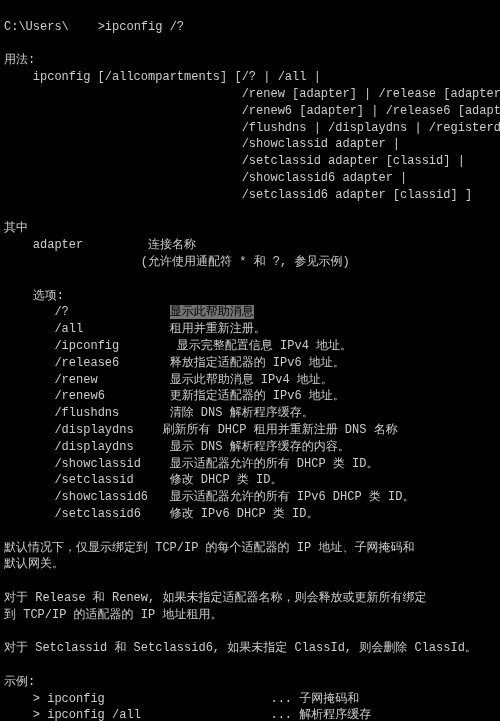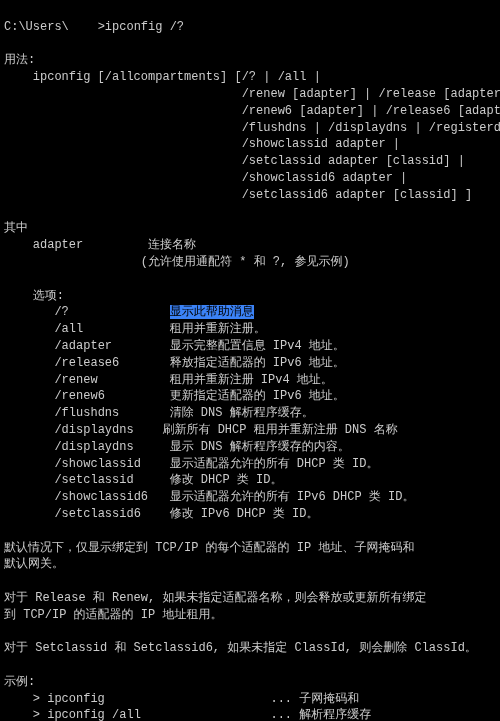--- a/index.html
+++ b/index.html
@@ -1,18 +1,18 @@
 <!DOCTYPE html>
 <html><head>
 <meta charset="utf-8">
 <style>
   html,body{margin:0;padding:0;background:#000;color:#ccc;font-family:"Consolas","Courier New",monospace;font-size:12px;line-height:1.4;width:500px;overflow:hidden}
   .term{padding:2px 4px 4px 4px;white-space:pre;position:relative}
   .ln{white-space:pre}
-  .hi{background:#3b82f6;color:#000}
+  .hi{background:#737373;color:#000}
   .redact{display:inline-block;background:#000;color:#000;vertical-align:baseline}
 </style>
 </head>
 <body>
 
 <div class="term">
 <span class="ln"><span>C:\Users\</span><span class="redact">████</span><span>&gt;ipconfig /?</span></span>
 
 <span class="ln">用法:</span>
 <span class="ln">    ipconfig [/allcompartments] [/? | /all |</span>
@@ -24,23 +24,23 @@
 <span class="ln">                                 /showclassid6 adapter |</span>
 <span class="ln">                                 /setclassid6 adapter [classid] ]</span>
 
 <span class="ln">其中</span>
 <span class="ln">    adapter         连接名称</span>
 <span class="ln">                   (允许使用通配符 * 和 ?, 参见示例)</span>
 
 <span class="ln">    选项:</span>
 <span class="ln">       <span>/?</span>              <span class="hi">显示此帮助消息</span></span>
 <span class="ln">       <span>/all</span>            <span>租用并重新注册。</span></span>
-<span class="ln">       <span>/adapter</span>        <span>显示完整配置信息 IPv4 地址。</span></span>
+<span class="ln">       <span>/ipconfig</span>        <span>显示完整配置信息 IPv4 地址。</span></span>
 <span class="ln">       <span>/release6</span>       <span>释放指定适配器的 IPv6 地址。</span></span>
-<span class="ln">       <span>/renew</span>          <span>租用并重新注册 IPv4 地址。</span></span>
+<span class="ln">       <span>/renew</span>          <span>显示此帮助消息 IPv4 地址。</span></span>
 <span class="ln">       <span>/renew6</span>         <span>更新指定适配器的 IPv6 地址。</span></span>
 <span class="ln">       <span>/flushdns</span>       <span>清除 DNS 解析程序缓存。</span></span>
 <span class="ln">       <span>/displaydns</span>    <span>刷新所有 DHCP 租用并重新注册 DNS 名称</span></span>
 <span class="ln">       <span>/displaydns</span>     <span>显示 DNS 解析程序缓存的内容。</span></span>
 <span class="ln">       <span>/showclassid</span>    <span>显示适配器允许的所有 DHCP 类 ID。</span></span>
 <span class="ln">       <span>/setclassid</span>     <span>修改 DHCP 类 ID。</span></span>
 <span class="ln">       <span>/showclassid6</span>   <span>显示适配器允许的所有 IPv6 DHCP 类 ID。</span></span>
 <span class="ln">       <span>/setclassid6</span>    <span>修改 IPv6 DHCP 类 ID。</span></span>
 
 <span class="ln">默认情况下，仅显示绑定到 TCP/IP 的每个适配器的 IP 地址、子网掩码和

